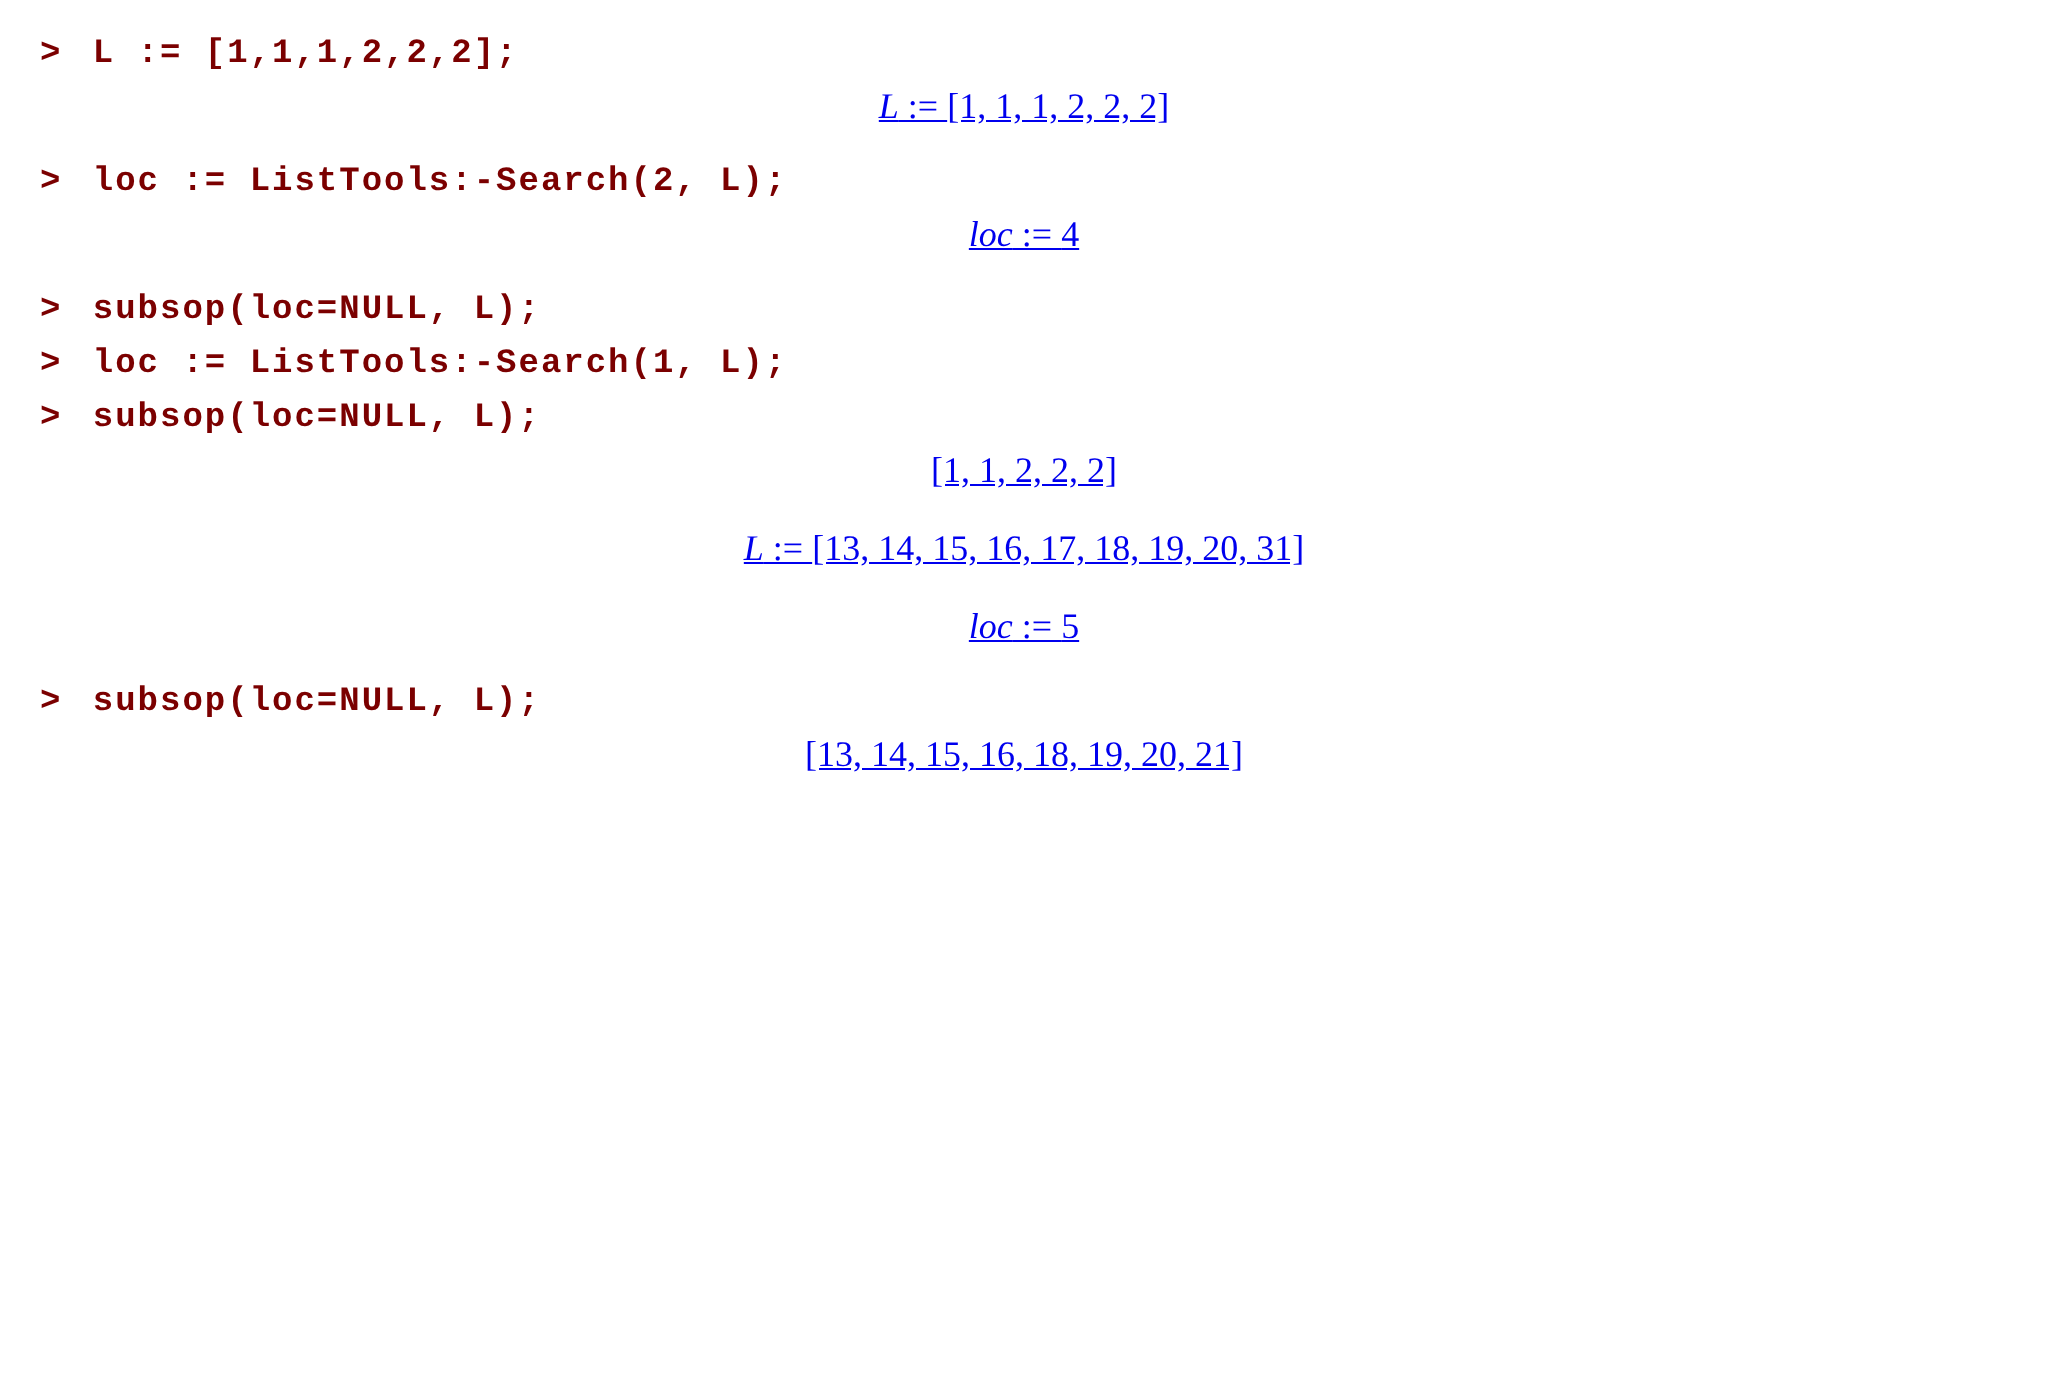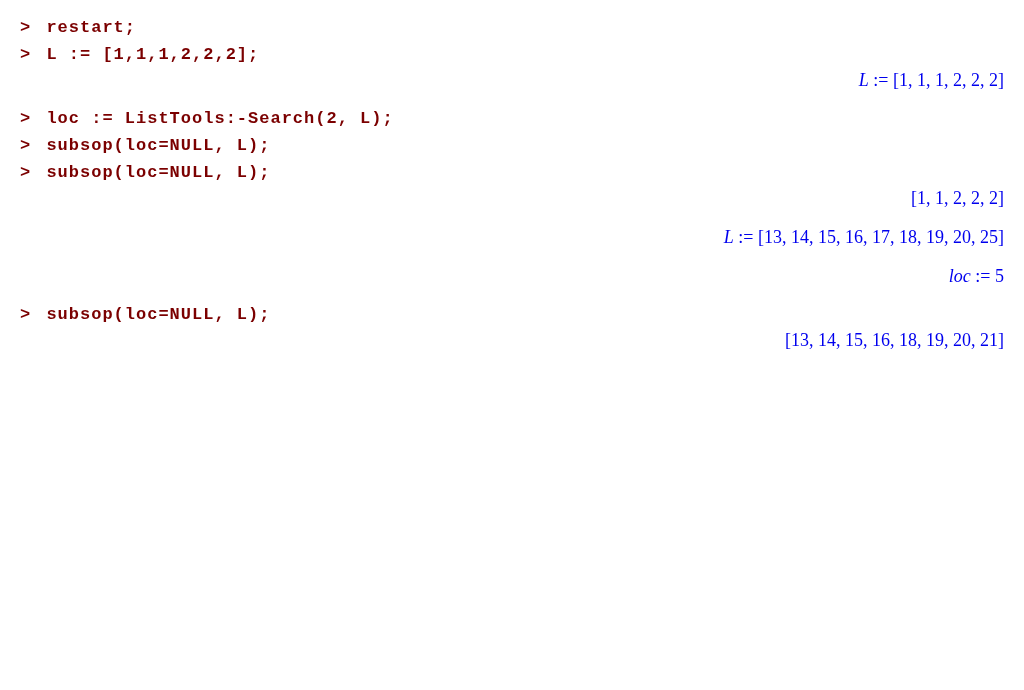--- a/index.html
+++ b/index.html
@@ -19,34 +19,36 @@
     }
     .prompt {
       color: #7b0000;
       font-weight: bold;
       margin-right: 4px;
     }
     .output-line {
       color: #0000ee;
       font-family: "Times New Roman", serif;
       font-size: 18px;
-      text-align: right;
+      text-align: center;
       margin: 6px 0 18px 0;
       white-space: pre;
+      text-decoration: underline;
     }
     .ital { font-style: italic; }
   </style>
 </head>
 <body>
 
 <div id="container">
-    <div class="input-line"><span class="prompt">&gt;</span><span> restart;</span></div>
     <div class="input-line"><span class="prompt">&gt;</span><span> L := [1,1,1,2,2,2];</span></div>
     <div class="output-line"><span class="ital">L</span><span> := </span><span>[1, 1, 1, 2, 2, 2]</span></div>
     <div class="input-line"><span class="prompt">&gt;</span><span> loc := ListTools:-Search(2, L);</span></div>
+    <div class="output-line"><span class="ital">loc</span><span> := </span><span>4</span></div>
     <div class="input-line"><span class="prompt">&gt;</span><span> subsop(loc=NULL, L);</span></div>
+    <div class="input-line"><span class="prompt">&gt;</span><span> loc := ListTools:-Search(1, L);</span></div>
     <div class="input-line"><span class="prompt">&gt;</span><span> subsop(loc=NULL, L);</span></div>
     <div class="output-line"><span>[1, 1, 2, 2, 2]</span></div>
-    <div class="output-line"><span class="ital">L</span><span> := </span><span>[13, 14, 15, 16, 17, 18, 19, 20, 25]</span></div>
+    <div class="output-line"><span class="ital">L</span><span> := </span><span>[13, 14, 15, 16, 17, 18, 19, 20, 31]</span></div>
     <div class="output-line"><span class="ital">loc</span><span> := </span><span>5</span></div>
     <div class="input-line"><span class="prompt">&gt;</span><span> subsop(loc=NULL, L);</span></div>
     <div class="output-line"><span>[13, 14, 15, 16, 18, 19, 20, 21]</span></div>
   </div>
 
 </body></html>

